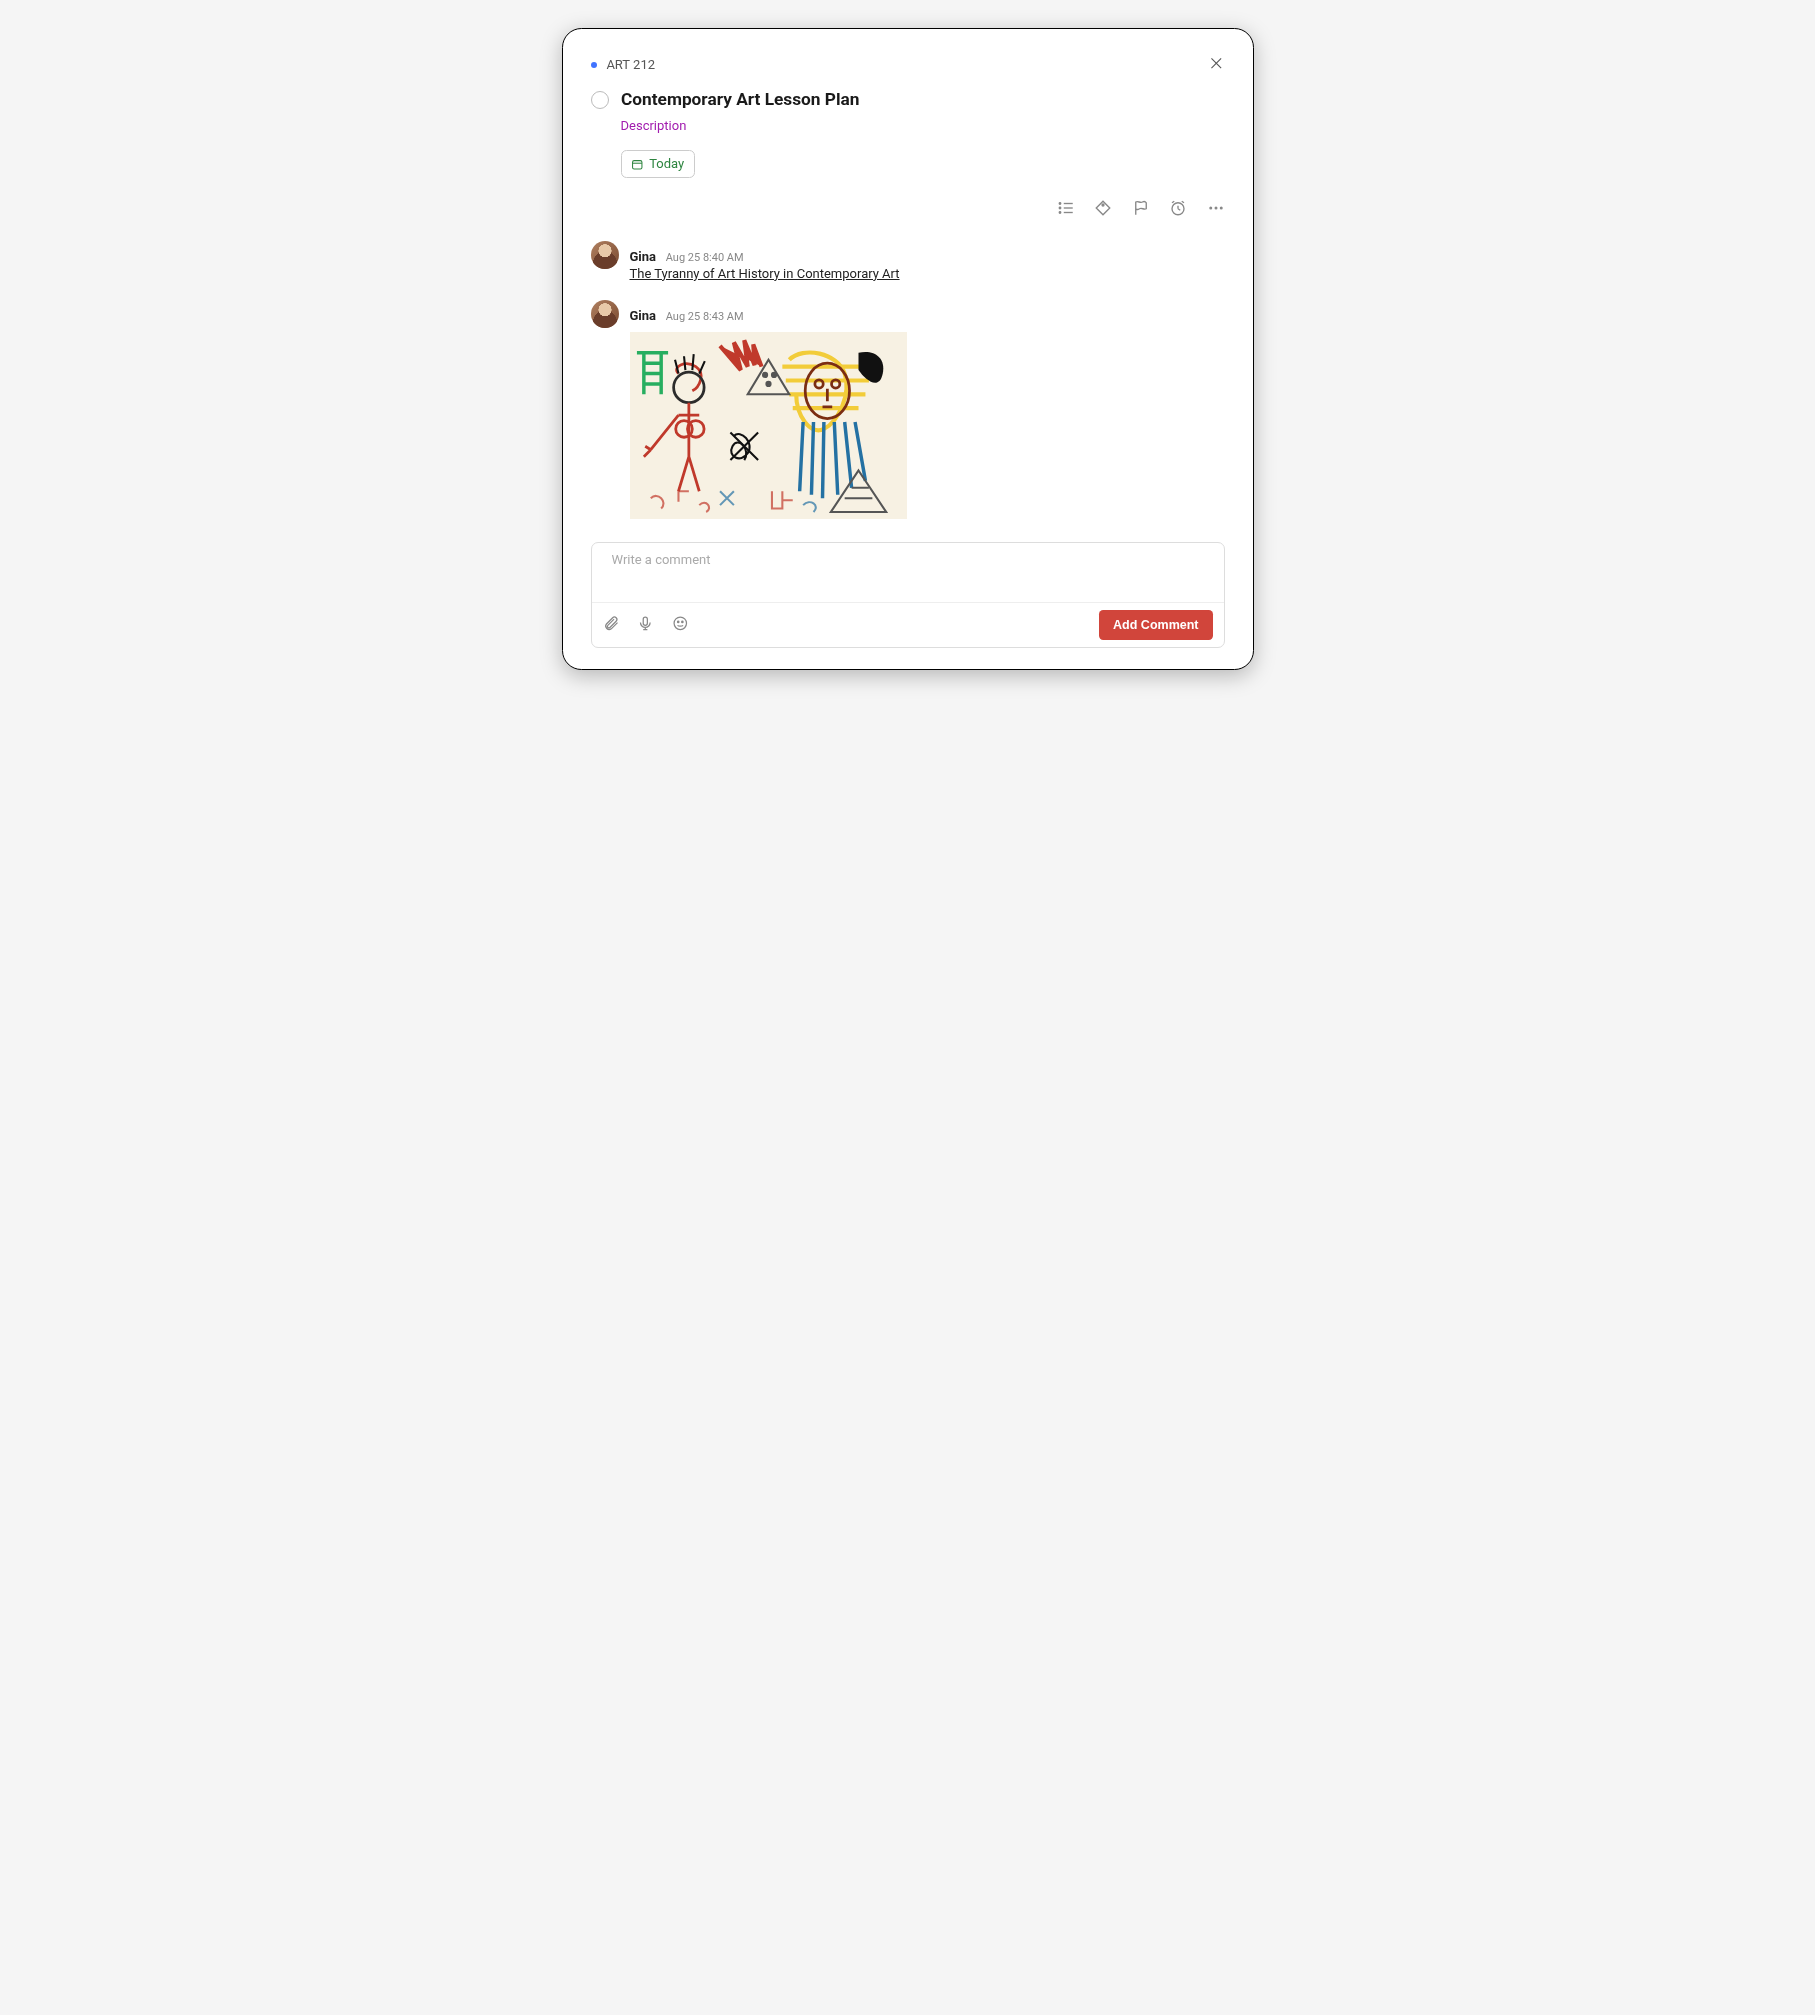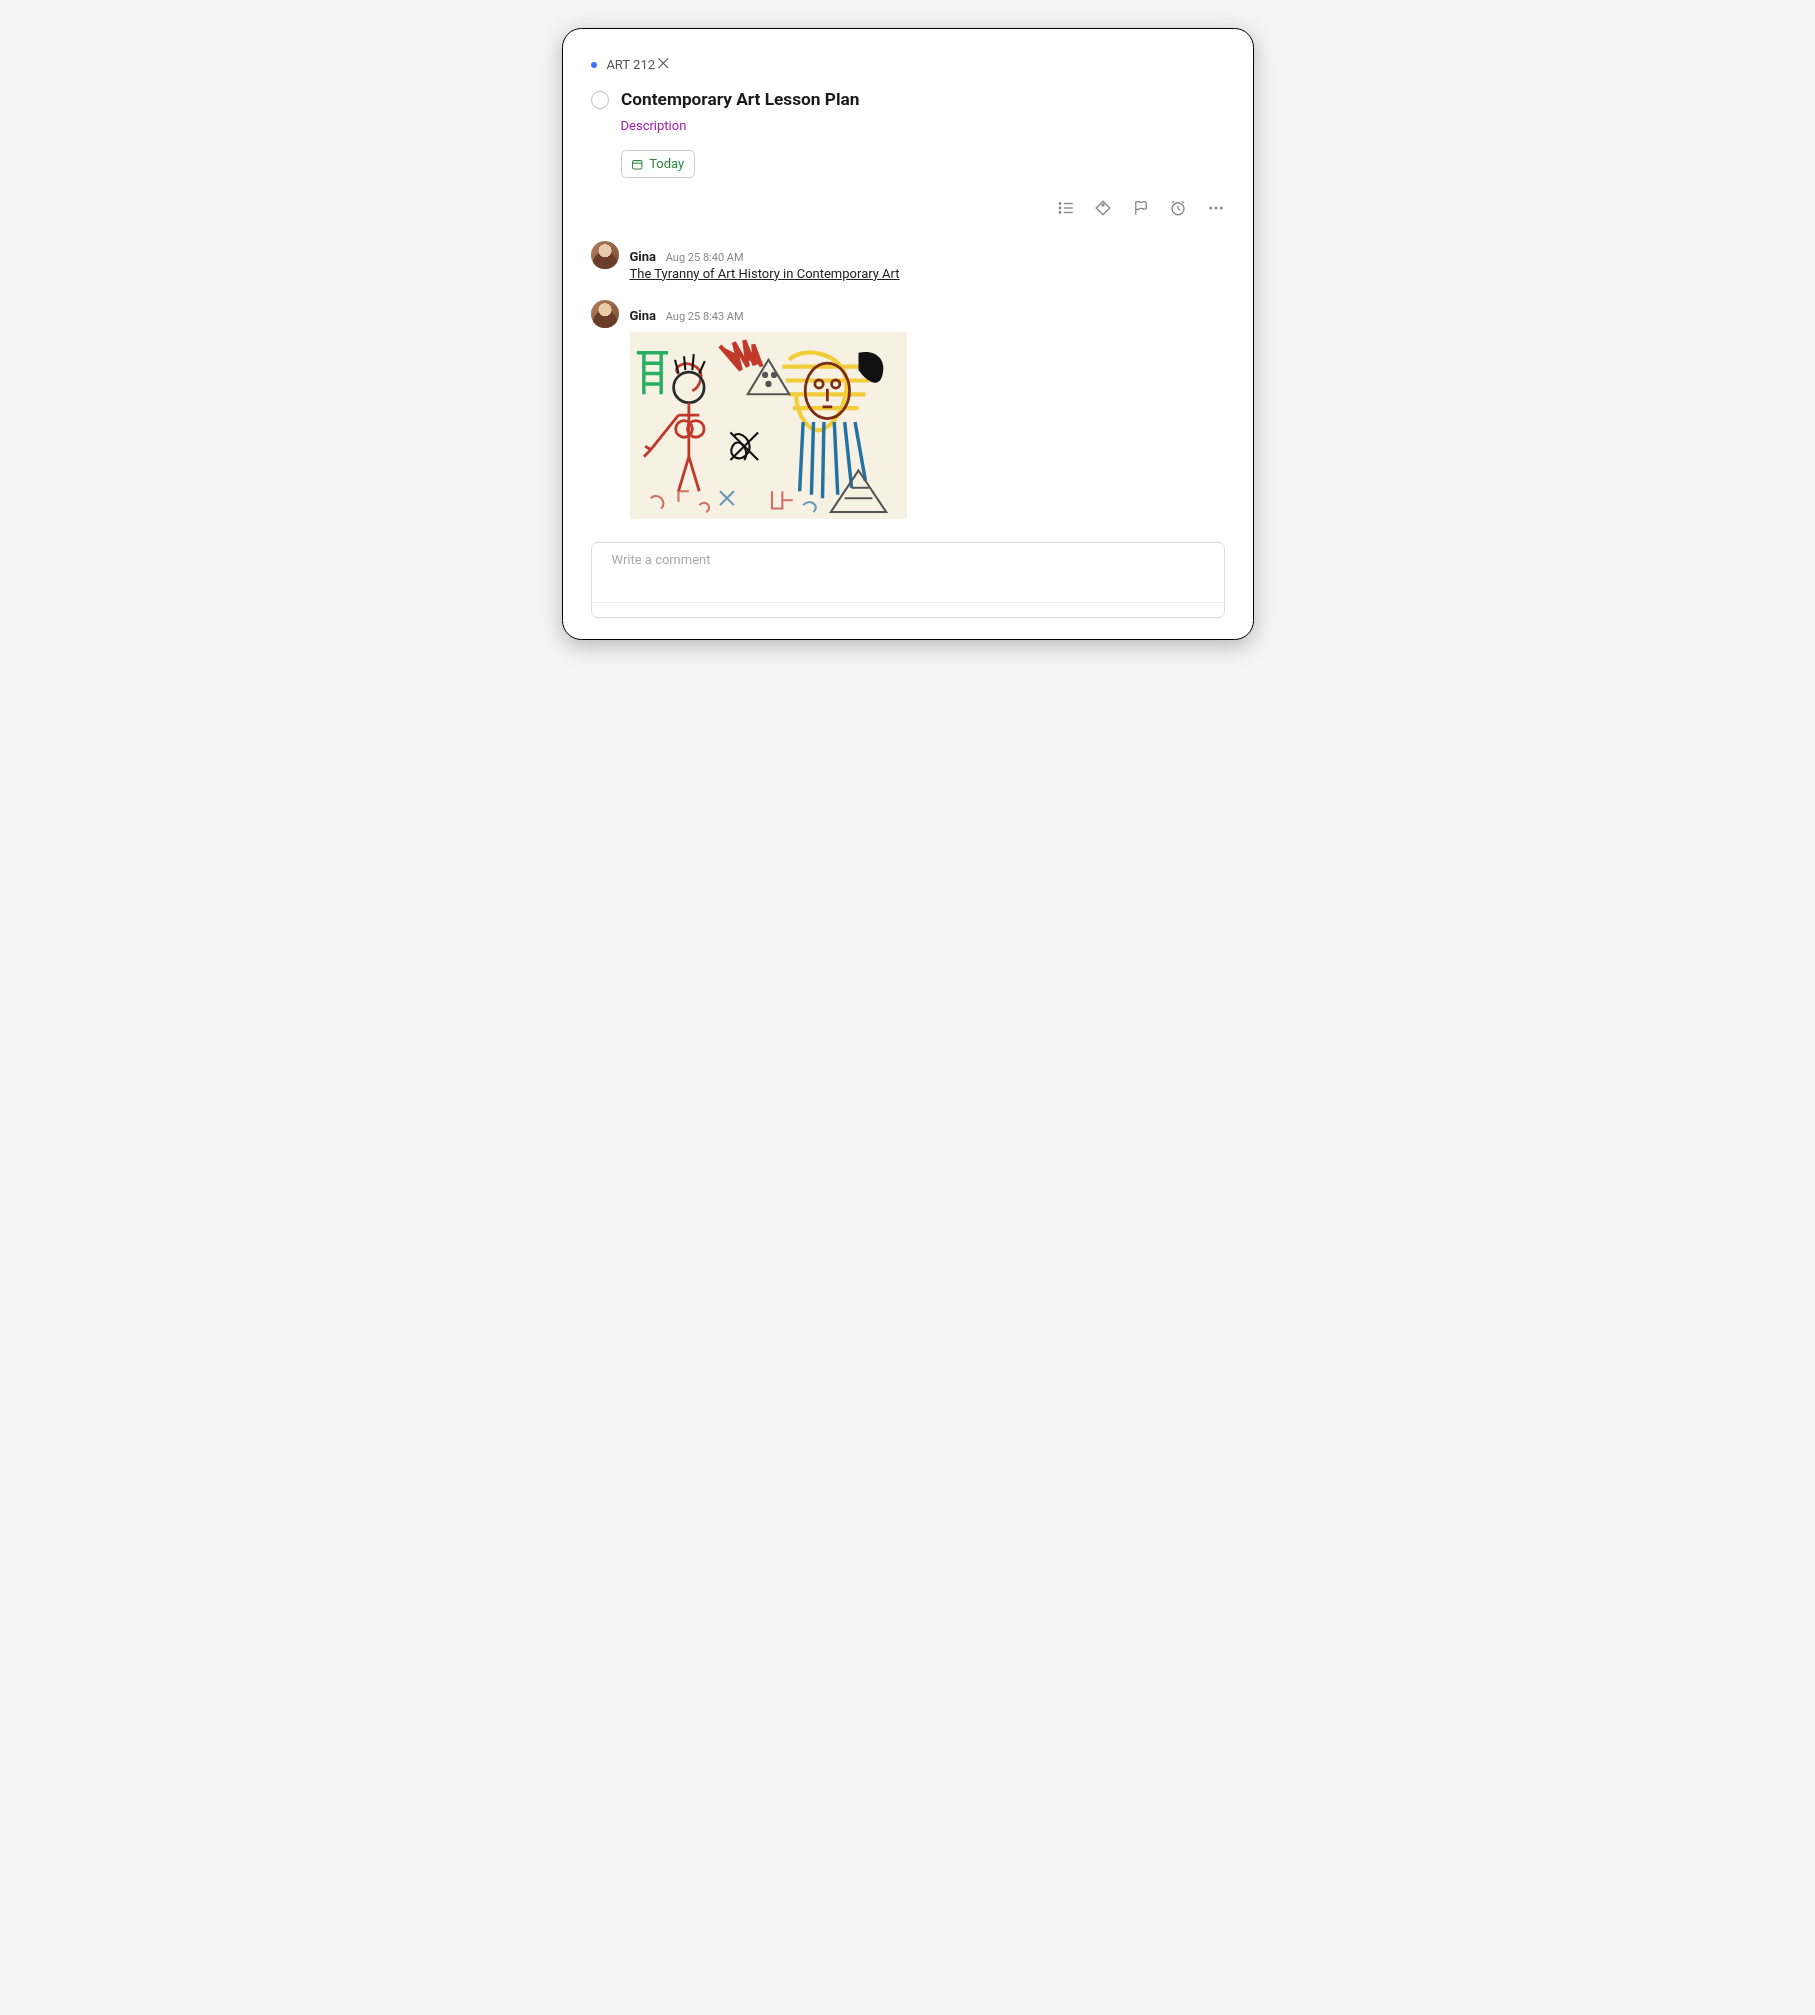--- a/index.html
+++ b/index.html
@@ -17,21 +17,21 @@
     border-radius: 19.4px;
     border: 1.4px solid #000;
     width: 692px;
     padding: 26px 28px 21px 28px;
     box-shadow: 0 5.5px 21px rgba(0,0,0,0.25);
     position: relative;
   }
   .header-row {
     display: flex;
     align-items: center;
-    justify-content: flex-start;
+    justify-content: space-between;
   }
   .breadcrumb {
     display: flex;
     align-items: center;
     gap: 9.7px;
     font-size: 13px;
     color: #555;
   }
   .dot {
     width: 6.2px; height: 6.2px; border-radius: 50%; background: #4073ff;
@@ -361,16 +361,40 @@
           </svg>
         </div>
       </div>
     </div>
 
   </div>
 
   <div class="composer">
     <textarea placeholder="Write a comment" style=""></textarea>
     <div class="composer-divider"></div>
+    <div class="composer-actions">
+      <div class="composer-icons">
+        <span class="ci">
+          <svg width="16.6" height="16.6" viewBox="0 0 24 24" fill="none" stroke="currentColor" stroke-width="1.8">
+              <path d="M21 11 L12 20 a5 5 0 0 1 -7 -7 L14 4 a3.5 3.5 0 0 1 5 5 L10 18 a2 2 0 0 1 -3 -3 L16 6"></path>
+            </svg>
+        </span>
+        <span class="ci">
+          <svg width="16.6" height="16.6" viewBox="0 0 24 24" fill="none" stroke="currentColor" stroke-width="1.8">
+              <rect x="9" y="3" width="6" height="12" rx="3"></rect>
+              <path d="M5 11 a7 7 0 0 0 14 0 M12 18 v3 M9 21 h6"></path>
+            </svg>
+        </span>
+        <span class="ci">
+          <svg width="16.6" height="16.6" viewBox="0 0 24 24" fill="none" stroke="currentColor" stroke-width="1.8">
+              <circle cx="12" cy="12" r="9"></circle>
+              <circle cx="9" cy="10" r="1" fill="currentColor"></circle>
+              <circle cx="15" cy="10" r="1" fill="currentColor"></circle>
+              <path d="M8 15 c1.5 1.5 6.5 1.5 8 0"></path>
+            </svg>
+        </span>
+      </div>
+      <button class="add-btn">Add Comment</button>
+    </div>
   </div>
 
 </div>
 
 
 </body></html>

